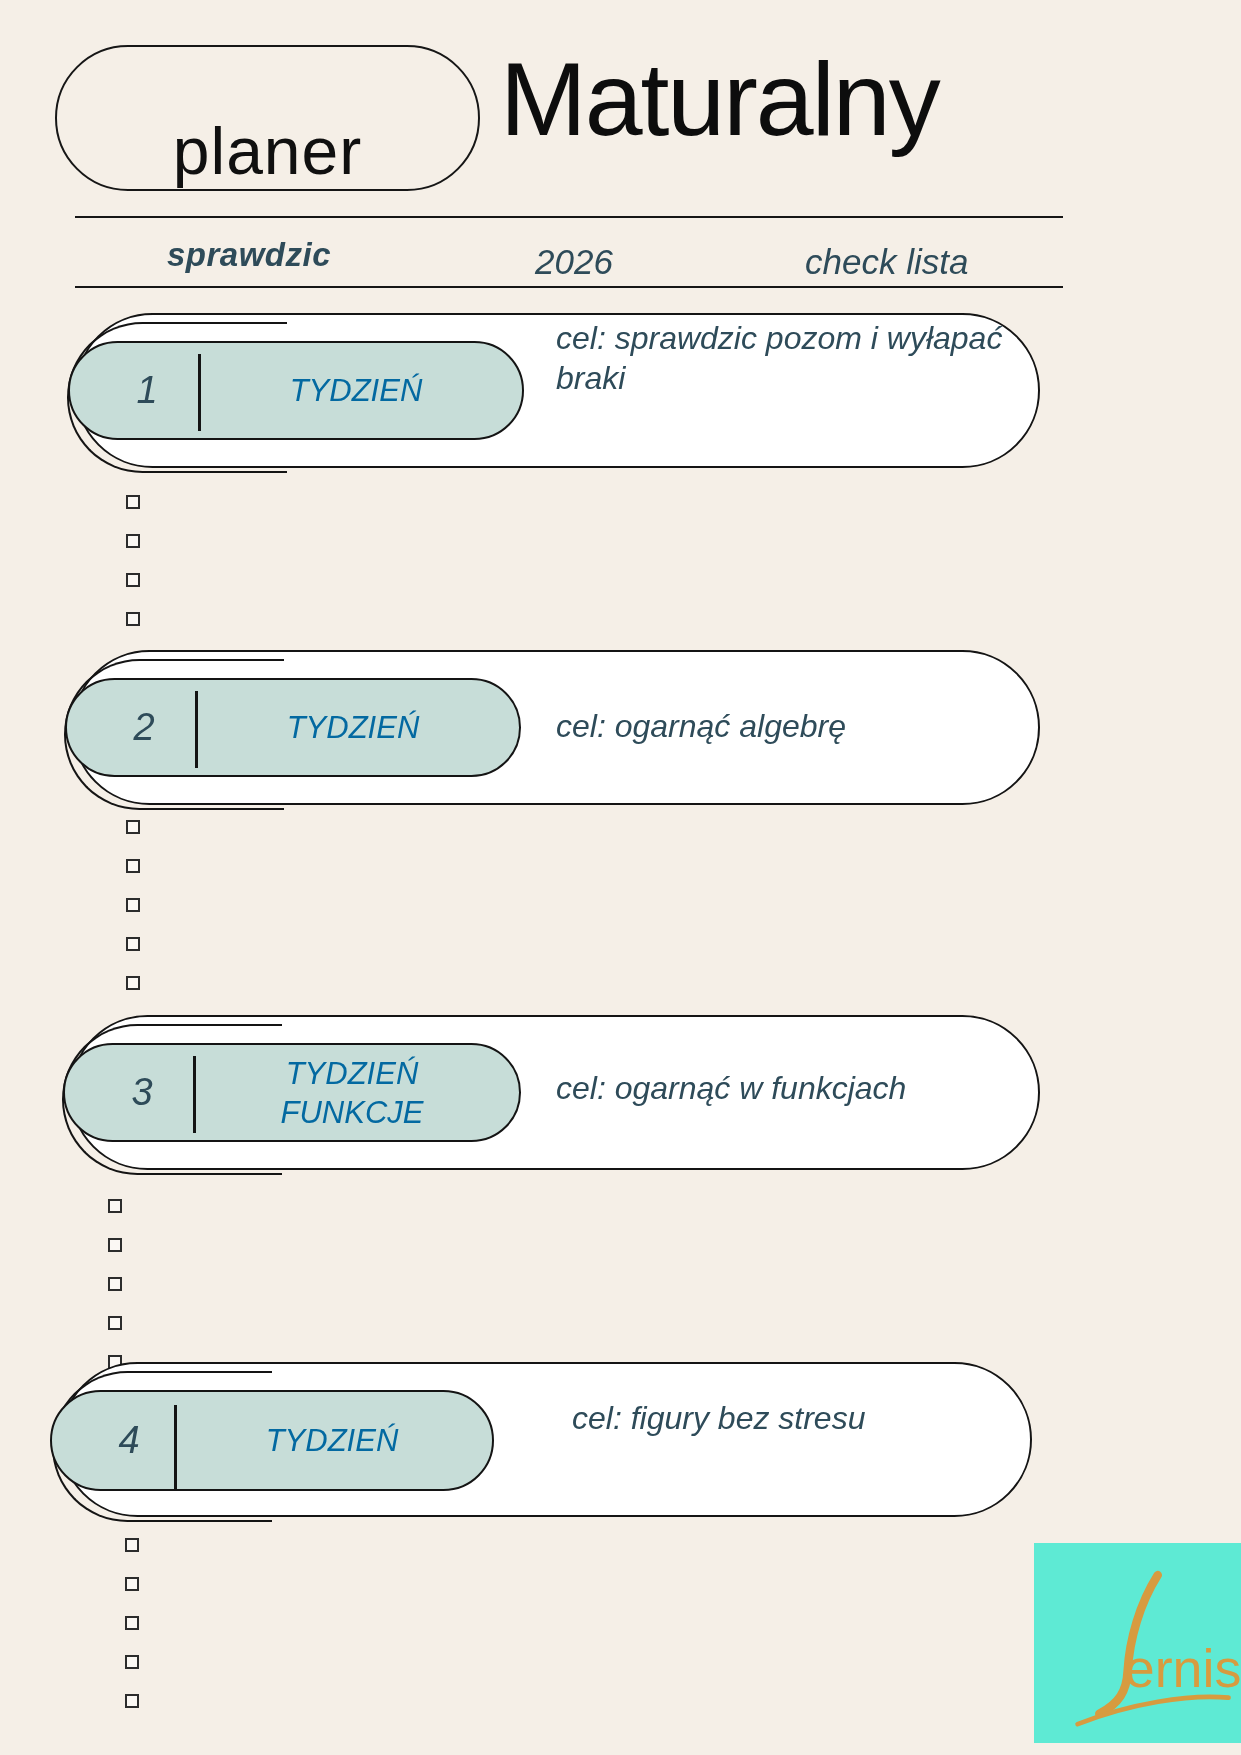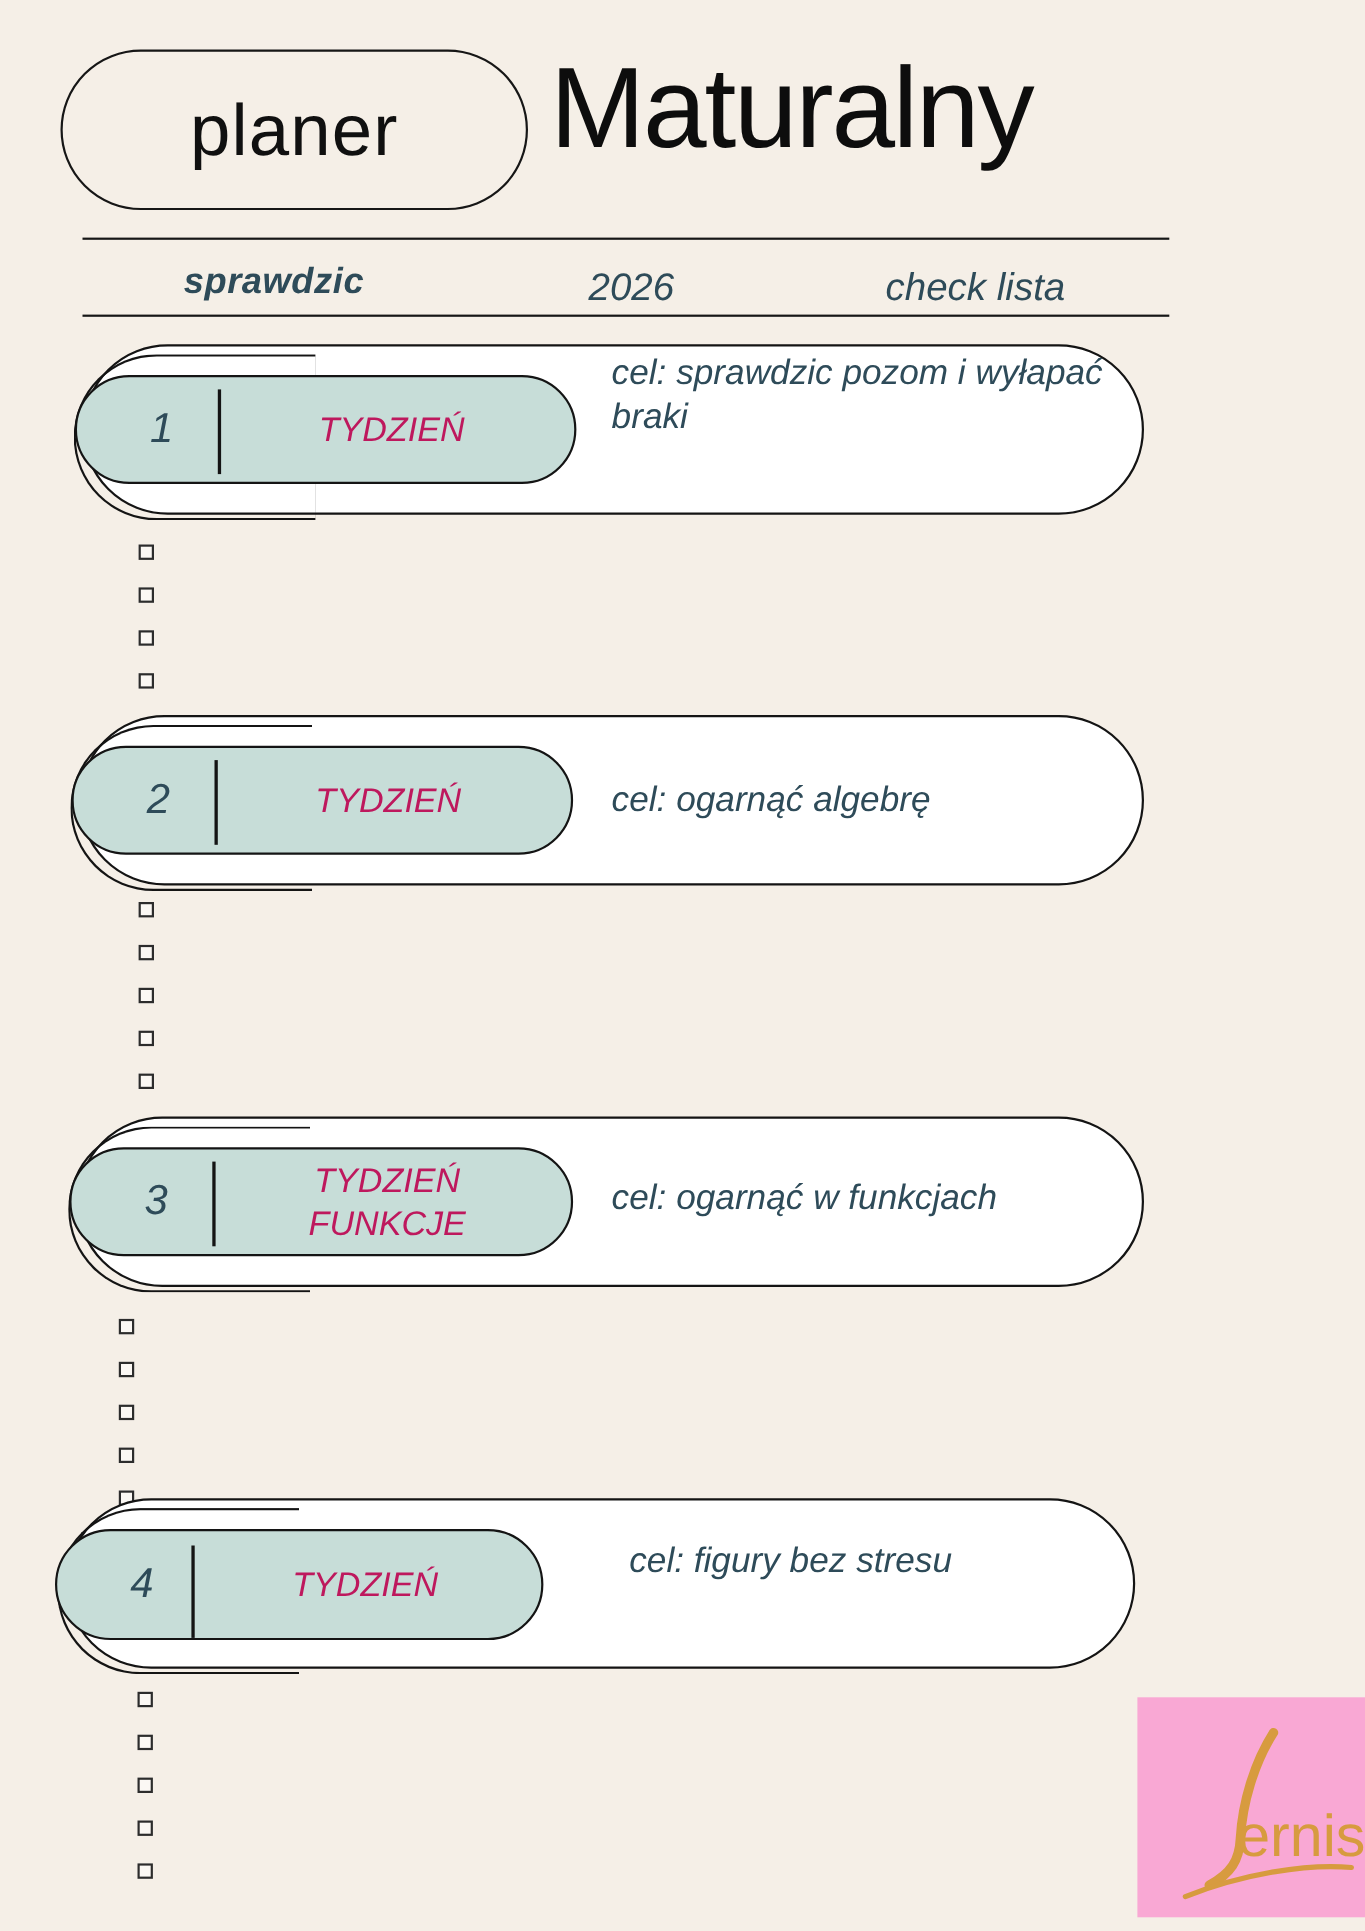--- a/index.html
+++ b/index.html
@@ -2,42 +2,42 @@
 <html><head>
 <meta charset="utf-8">
 <style>
   * { margin:0; padding:0; box-sizing:border-box; }
   html,body { width:1241px; height:1755px; }
   body { font-family:"Liberation Sans", sans-serif; background:#f5efe7; position:relative; overflow:hidden; }
   .page { position:absolute; inset:0; }
 
   
   .badge-pill { position:absolute; left:55px; top:45px; width:425px; height:146px;
-    border:2px solid #161616; border-radius:90px; display:flex; align-items:center; justify-content:center; }
+    border:2px solid #161616; border-radius:90px; display:flex; align-items:flex-end; justify-content:center; }
   .badge-pill span { font-size:66px; font-weight:400; color:#101010; letter-spacing:1px; }
   .main-title { position:absolute; left:500px; top:40px; font-size:104px; font-weight:400;
     color:#0d0d0d; letter-spacing:-2px;text-align:right; }
   .hline { position:absolute; left:75px; width:988px; height:2px; background:#161616; }
   .hline.l1 { top:216px; } .hline.l2 { top:286px; }
   .sub-subject { position:absolute; left:167px; top:236px; font-size:33px; font-weight:700;
     font-style:italic; color:#2e4b59; letter-spacing:0.5px; }
   .sub-year { position:absolute; left:535px; top:242px; font-size:35px; font-style:italic; color:#2e4b59; }
   .sub-list { position:absolute; left:781px; top:242px; font-size:35px; font-style:italic; color:#2e4b59;margin-left:24px; }
 
   
   .card { position:absolute; background:#fff; border:2px solid #141414; border-radius:82px; }
   .card .dbl-arc { position:absolute; left:-10px; top:7px; width:220px; height:100%;
     border:2px solid #141414; border-right:none; border-radius:82px 0 0 82px; }
   .week-pill { position:absolute; background:#c7ddd8; border:2px solid #141414; border-radius:60px;
     display:flex; align-items:center; }
   .week-num { position:absolute; left:42px; width:70px; text-align:center;
     font-size:38px; font-style:italic; color:#2e4b59; }
   .pill-divider { position:absolute; left:128px; top:11px; width:3px; height:77px; background:#141414; }
   .pill-lines { position:absolute; left:138px; right:18px; text-align:center;
-    font-size:31px; font-style:italic; color:#be185d; line-height:39px; }
+    font-size:31px; font-style:italic; color:#0369a1; line-height:39px; }
   .goal { position:absolute; font-size:32px; font-style:italic; color:#2e4b59; line-height:40px; }
 
   
   .s1 .card { left:75px; top:313px; width:965px; height:155px; }
   .s1 .week-pill { left:68px; top:341px; width:456px; height:99px; }
   .s1 .goal { left:556px; top:318px; width:480px; }
   .s2 .card { left:72px; top:650px; width:968px; height:155px; }
   .s2 .week-pill { left:65px; top:678px; width:456px; height:99px; }
   .s2 .goal { left:556px; top:706px; width:480px; }
   .s3 .card { left:70px; top:1015px; width:970px; height:155px; }
@@ -52,21 +52,21 @@
 
   
   .checks { position:absolute; display:flex; flex-direction:column; gap:25px; }
   .s1 .checks { left:126px; top:495px; }
   .s2 .checks { left:126px; top:820px; }
   .s3 .checks { left:108px; top:1199px; }
   .s4 .checks { left:125px; top:1538px; }
   .checkbox { width:14px; height:14px; border:2px solid #2c2c2c; background:rgba(255,255,255,.55); }
 
   
-  .logo-box { position:absolute; left:1034px; top:1543px; width:207px; height:200px; background:#f9a8d4; }
+  .logo-box { position:absolute; left:1034px; top:1543px; width:207px; height:200px; background:#5eead4; }
   .logo-box svg { width:100%; height:100%; display:block; }
 </style>
 </head>
 <body>
 
 <div class="page">
 
   <div class="badge-pill">
     <span>planer</span>
   </div>

